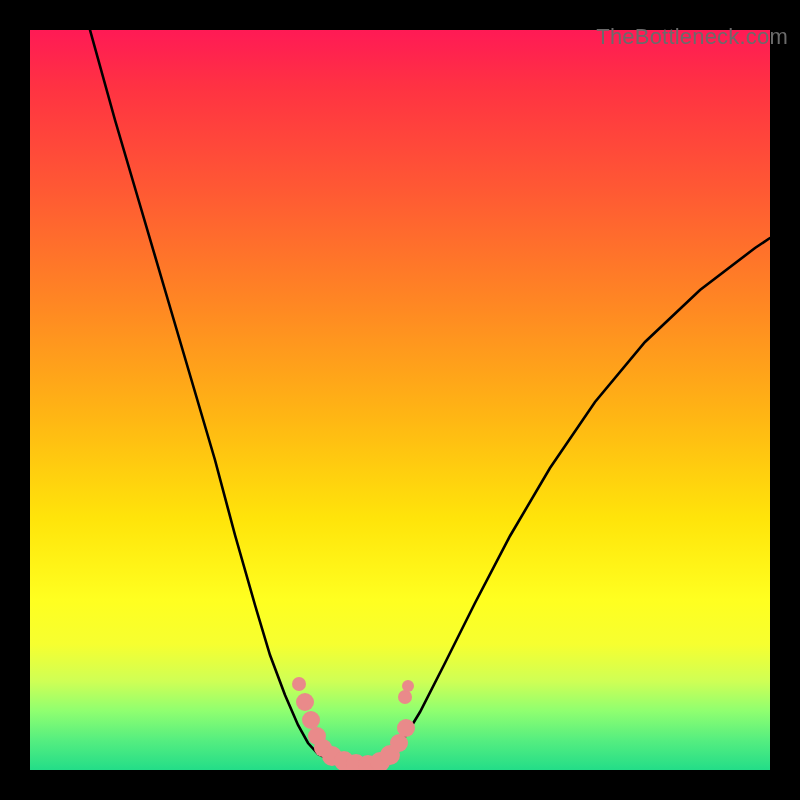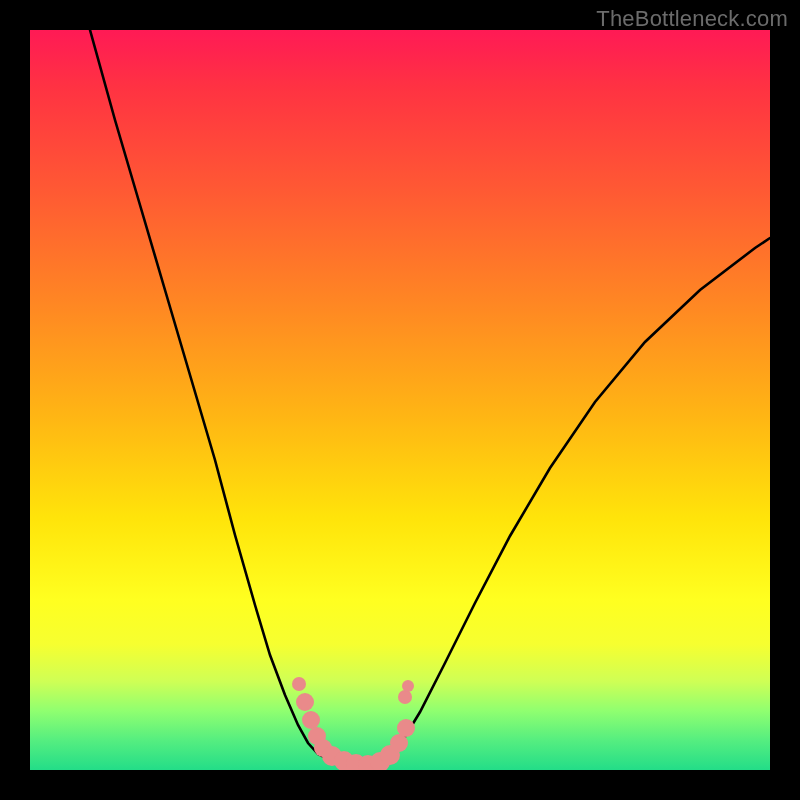--- a/index.html
+++ b/index.html
@@ -52,21 +52,21 @@
   }
   .svg-layer {
     position: absolute;
     left: 0;
     top: 0;
     width: 100%;
     height: 100%;
   }
   .watermark {
     position: absolute;
-    top: 6px;
+    top: 24px;
     right: 12px;
     color: #6b6b6b;
     font-size: 22px;
     letter-spacing: 0.2px;
     user-select: none;
   }
 </style>
 </head>
 <body>
 

